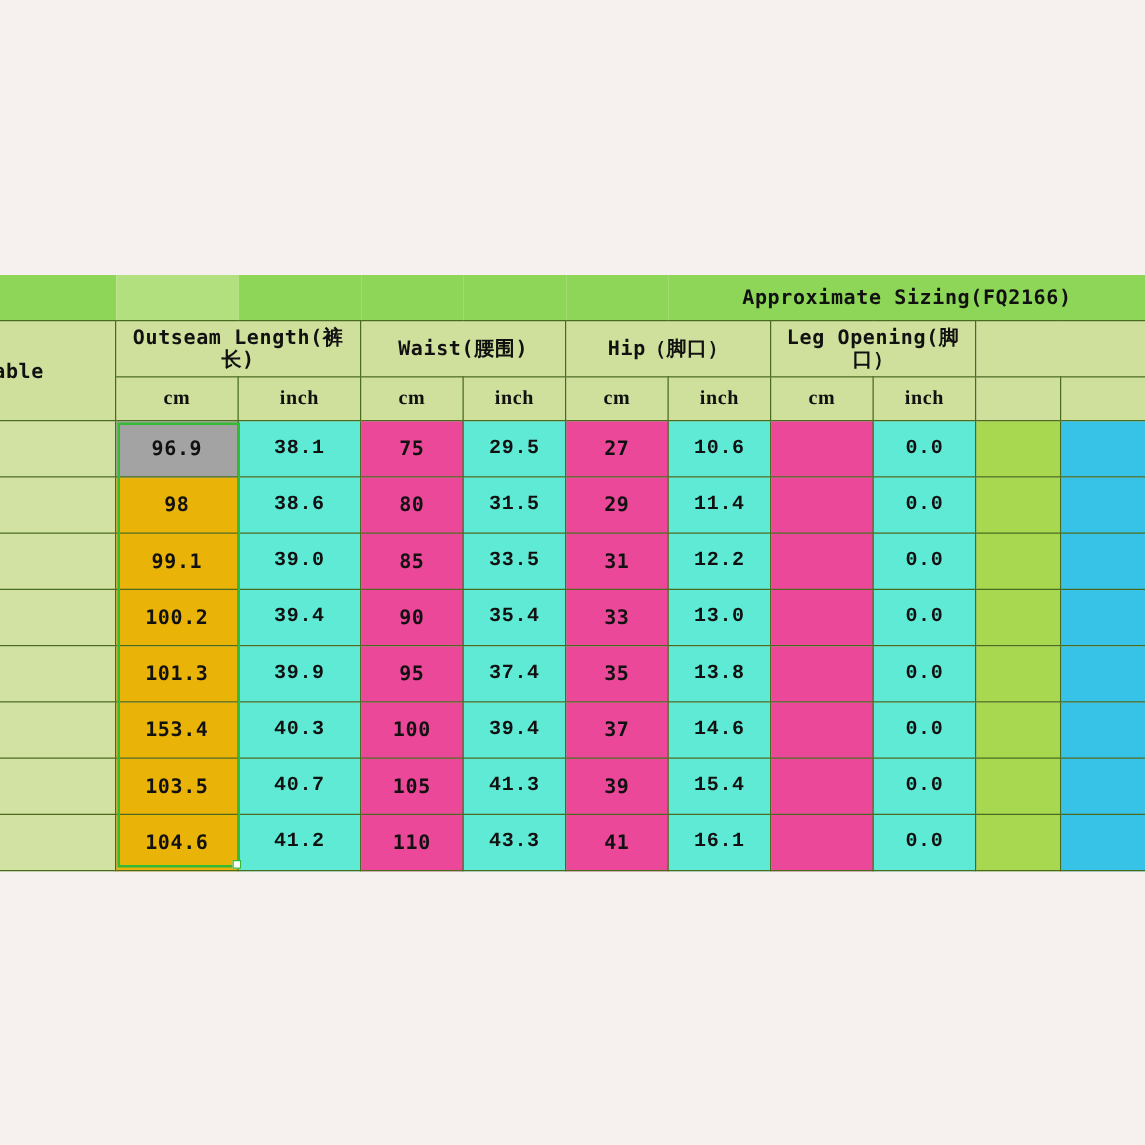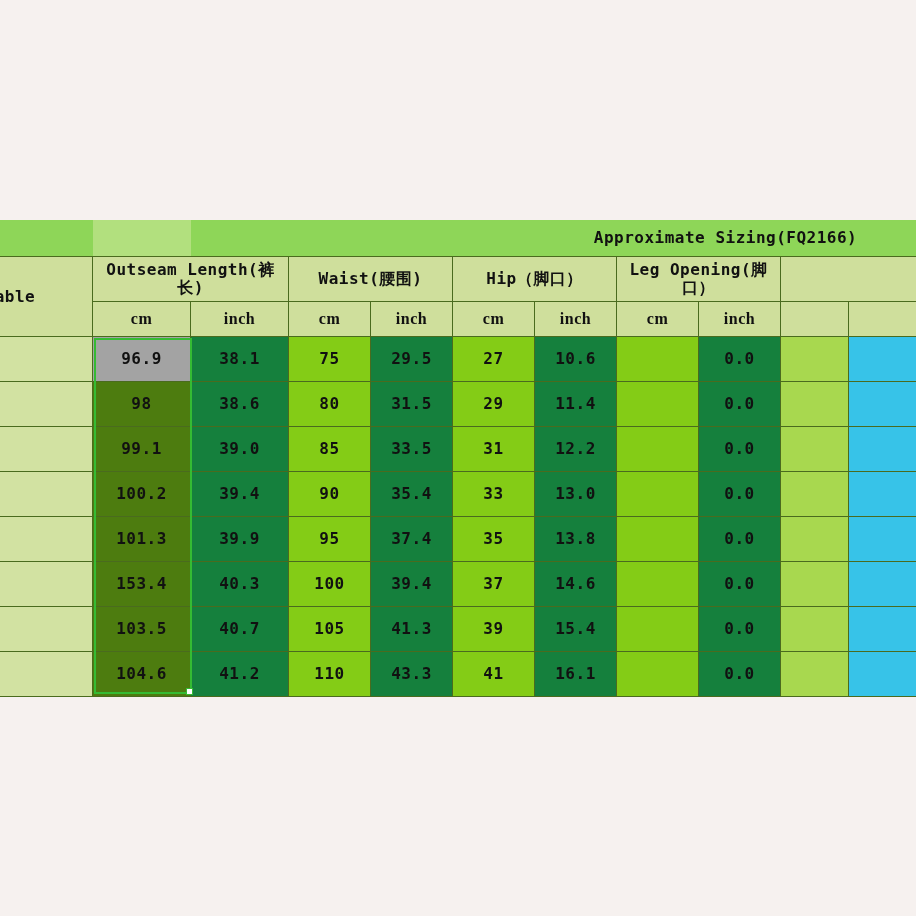--- a/index.html
+++ b/index.html
@@ -86,23 +86,23 @@
   td.sizelabel-head {
     background: #cfdf9c;
     font-size: 17px;
     letter-spacing: 1px;
     text-align: center;
   }
 
   
   tr.data-row td { height: 44px; }
   td.size-cell  { background: #d2e2a2; font-size: 17px; letter-spacing: 0.5px; }
-  td.green      { background: #84cc16; }
-  td.cyan       { background: #15803d; }
-  td.green-dark { background: #4d7c0f; margin-left: 20px; }
+  td.green      { background: #ec4899; }
+  td.cyan       { background: #5eead4; font-family: Liberation Mono, monospace; }
+  td.green-dark { background: #eab308; margin-left: 20px; }
   td.green-act  { background: #a3a3a3; }
   td.blank-green{ background: #a8d84f; }
   td.blank-cyan { background: #37c3e8; }
 
   
   #selection {
     position: absolute;
     left: 94px;
     top: 118px;
     width: 98px;

